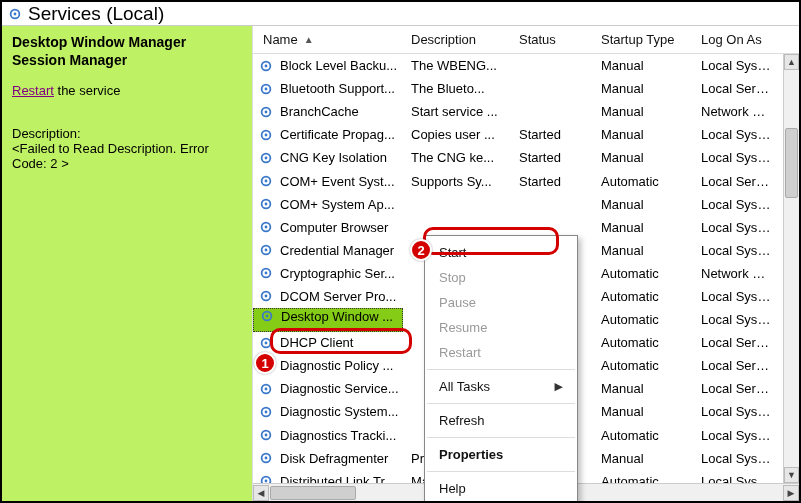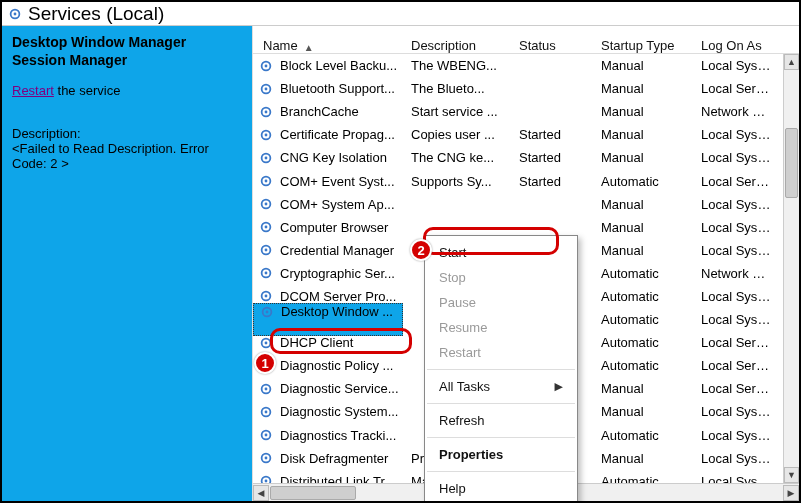--- a/index.html
+++ b/index.html
@@ -3,38 +3,38 @@
 <meta charset="utf-8">
 <style>
   * { box-sizing: border-box; margin: 0; padding: 0; }
   html, body { width: 801px; height: 503px; font-family: "Segoe UI", Tahoma, sans-serif; font-size: 13px; background: #fff; overflow: hidden; }
   .root { width: 801px; height: 503px; border: 2px solid #000; display: flex; flex-direction: column; }
   .header-bar { height: 24px; display: flex; align-items: center; padding: 2px 6px; background: #fff; border-bottom: 1px solid #ccc; }
   .gear { width: 14px; height: 14px; margin-right: 6px; display:inline-block; }
   .gear svg { width:14px; height:14px; }
   .header-title { font-size: 19px; }
   .body { flex: 1; display: flex; position: relative; overflow: hidden; }
-  .left-pane { width: 251px; border-right: 1px solid #ddd; padding: 8px 10px 8px 10px; background:#0ea5e9; }
+  .left-pane { width: 251px; border-right: 1px solid #ddd; padding: 8px 10px 8px 10px; background:#bef264; }
   .svc-title { font-weight: bold; font-size: 14px; line-height: 1.25; margin-bottom: 14px; }
   .link { color: #0000cc; text-decoration: underline; cursor: pointer; }
   .link.visited { color: #800080; }
   .left-line { margin-bottom: 2px; }
   .left-block2 { margin-top: 28px; }
   .right-pane { flex:1; position: relative; background:#fff; }
   .cols-header { height: 28px; display:flex; align-items:center; border-bottom: 1px solid #ddd; position:relative; }
-  .col { padding: 0 8px; font-size: 13px; color:#111; display:flex; align-items:flex-end; height:100%; border-right:1px solid transparent; }
+  .col { padding: 0 8px; font-size: 13px; color:#111; display:flex; align-items:center; height:100%; border-right:1px solid transparent; }
   .col.name { width: 150px; padding-left: 10px; }
   .col.desc { width: 108px; }
   .col.status { width: 82px; }
   .col.startup { width:100px; }
   .col.logon { width: 86px; }
   .sort-arrow { margin-left: 6px; font-size:10px; color:#555; }
   .rows { position: absolute; top:28px; left:0; right:16px; bottom:18px; overflow:hidden; }
   .row { height: 23.1px; display:flex; align-items:center; }
-  .row.selected .c.name { background:#0ea5e9; border:1px dotted #333; padding-top:0; padding-bottom:16px; }
+  .row.selected .c.name { background:#84cc16; border:1px dotted #333; padding-top:0; padding-bottom:7px; }
   .c { padding: 0 8px; font-size: 13px; white-space: nowrap; overflow:hidden; text-overflow: ellipsis; }
   .c.name { width:150px; display:flex; align-items:center; gap:7px; padding-left:6px; }
   .c.desc { width:108px; }
   .c.status { width:82px; }
   .c.startup { width:100px; }
   .c.logon { width:86px; }
   .svc-icon { width:14px; height:14px; flex:0 0 14px; }
   .svc-icon svg { width:14px; height:14px; }
   
   .hl { position:absolute; border:3px solid #d40000; border-radius:10px; pointer-events:none; }

